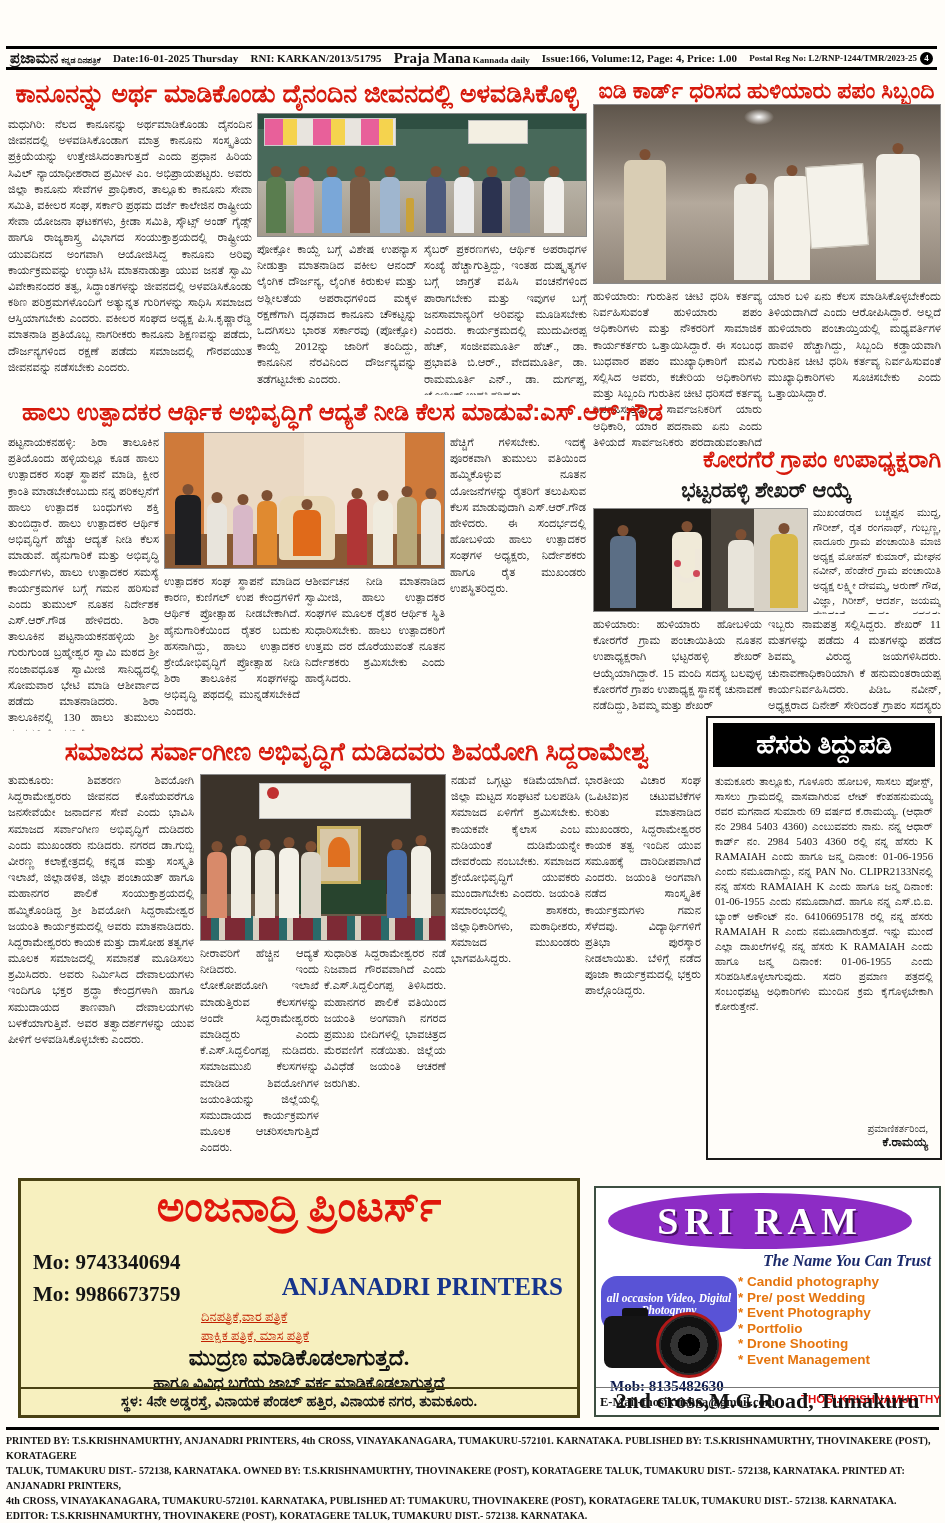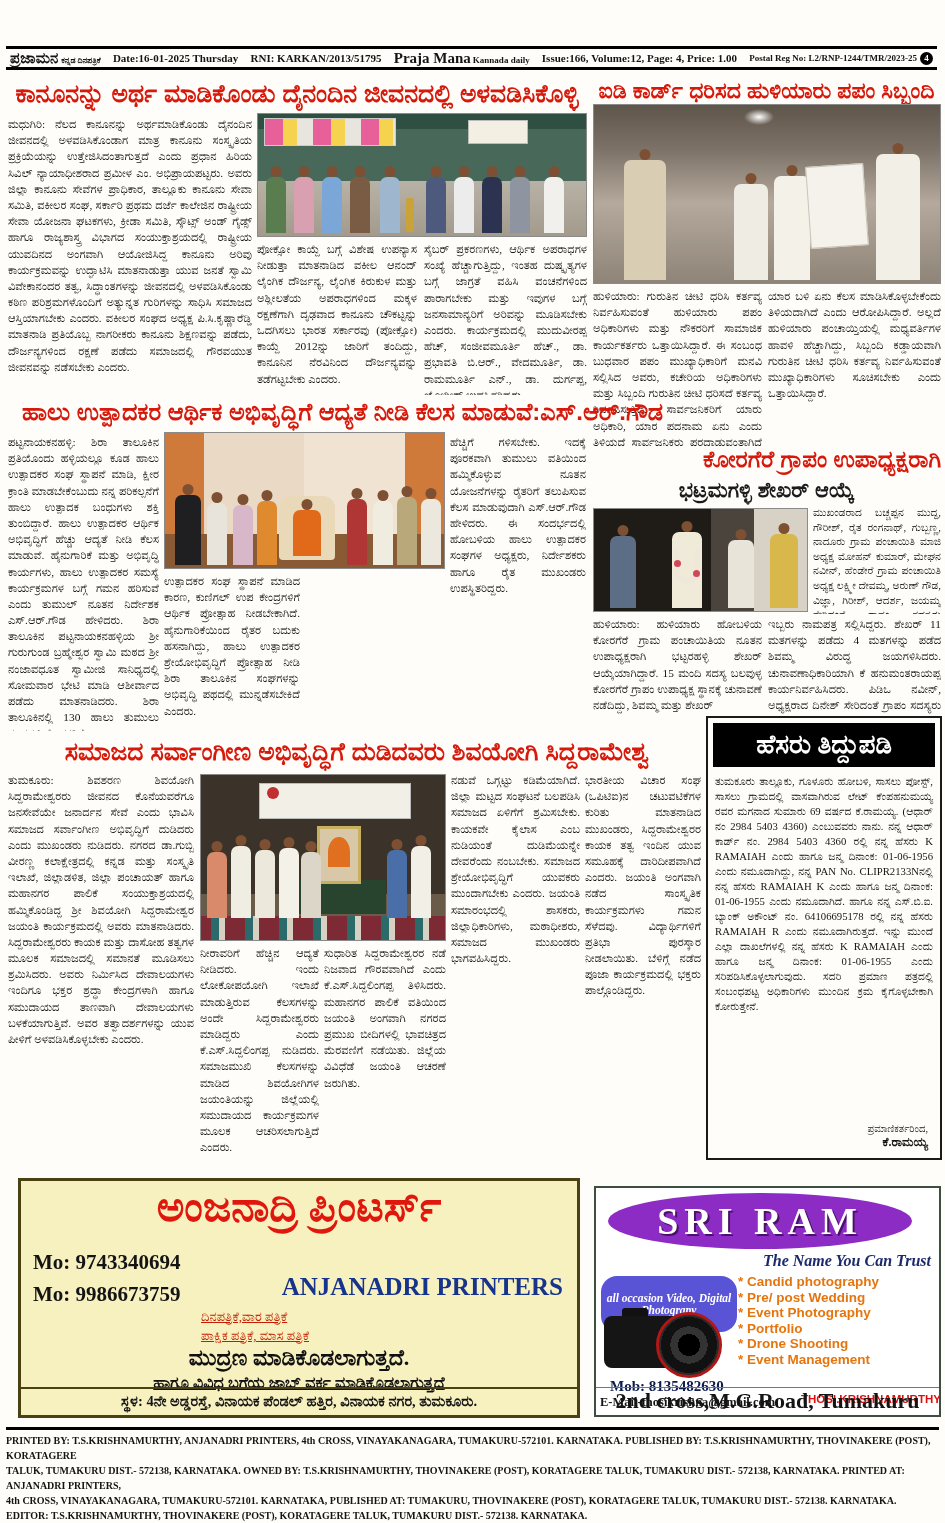--- a/index.html
+++ b/index.html
@@ -127,24 +127,25 @@
     <div class="fig" style="left:10px;background:#1f1f22;height:70px;width:26px;"></div>
     <div class="fig" style="left:42px;background:#e8e4dc;height:62px;"></div>
     <div class="fig" style="left:68px;background:#d8b8c8;height:60px;"></div>
     <div class="fig" style="left:92px;background:#e08a30;height:64px;"></div>
     <div class="fig" style="left:182px;background:#b03636;height:66px;"></div>
     <div class="fig" style="left:208px;background:#f0ecdf;height:64px;"></div>
     <div class="fig" style="left:232px;background:#b8a87a;height:68px;"></div>
     <div class="fig" style="left:256px;background:#ece8de;height:66px;"></div>
   </div>
   <div class="abs col" style="left:164px;top:573px;width:136px;height:157px;">ಉತ್ಪಾದಕರ ಸಂಘ ಸ್ಥಾಪನೆ ಮಾಡಿದ ಕಾರಣ, ಕುಣಿಗಲ್ ಉಪ ಕೇಂದ್ರಗಳಿಗೆ ಆರ್ಥಿಕ ಪ್ರೋತ್ಸಾಹ ನೀಡಬೇಕಾಗಿದೆ. ಹೈನುಗಾರಿಕೆಯಿಂದ ರೈತರ ಬದುಕು ಹಸನಾಗಿದ್ದು, ಹಾಲು ಉತ್ಪಾದಕರ ಶ್ರೇಯೋಭಿವೃದ್ಧಿಗೆ ಪ್ರೋತ್ಸಾಹ ನೀಡಿ ಶಿರಾ ತಾಲೂಕಿನ ಸಂಘಗಳನ್ನು ಅಭಿವೃದ್ಧಿ ಪಥದಲ್ಲಿ ಮುನ್ನಡೆಸಬೇಕಿದೆ ಎಂದರು.</div>
+  <div class="abs col" style="left:305px;top:573px;width:140px;height:157px;">ಆಶೀರ್ವಚನ ನೀಡಿ ಮಾತನಾಡಿದ ಸ್ವಾಮೀಜಿ, ಹಾಲು ಉತ್ಪಾದಕರ ಸಂಘಗಳ ಮೂಲಕ ರೈತರ ಆರ್ಥಿಕ ಸ್ಥಿತಿ ಸುಧಾರಿಸಬೇಕು. ಹಾಲು ಉತ್ಪಾದಕರಿಗೆ ಉತ್ತಮ ದರ ದೊರೆಯುವಂತೆ ನೂತನ ನಿರ್ದೇಶಕರು ಶ್ರಮಿಸಬೇಕು ಎಂದು ಹಾರೈಸಿದರು.</div>
   <div class="abs col" style="left:450px;top:434px;width:136px;height:297px;">ಹೆಚ್ಚಿಗೆ ಗಳಿಸಬೇಕು. ಇದಕ್ಕೆ ಪೂರಕವಾಗಿ ತುಮುಲು ವತಿಯಿಂದ ಹಮ್ಮಿಕೊಳ್ಳುವ ನೂತನ ಯೋಜನೆಗಳನ್ನು ರೈತರಿಗೆ ತಲುಪಿಸುವ ಕೆಲಸ ಮಾಡುವುದಾಗಿ ಎಸ್.ಆರ್.ಗೌಡ ಹೇಳಿದರು. ಈ ಸಂದರ್ಭದಲ್ಲಿ ಹೋಬಳಿಯ ಹಾಲು ಉತ್ಪಾದಕರ ಸಂಘಗಳ ಅಧ್ಯಕ್ಷರು, ನಿರ್ದೇಶಕರು ಹಾಗೂ ರೈತ ಮುಖಂಡರು ಉಪಸ್ಥಿತರಿದ್ದರು.</div>
 
   <div class="abs hl" style="left:592px;top:447px;width:349px;font-size:23px;text-align:right;">ಕೋರಗೆರೆ ಗ್ರಾಪಂ ಉಪಾಧ್ಯಕ್ಷರಾಗಿ</div>
-  <div class="abs hl hl-dark" style="left:592px;top:478px;width:349px;font-size:21px;">ಭಟ್ರಮಗಳ್ಳಿ ಶೇಖರ್ ಆಯ್ಕೆ</div>
+  <div class="abs hl hl-dark" style="left:592px;top:478px;width:349px;font-size:21px;">ಭಟ್ಟರಹಳ್ಳಿ ಶೇಖರ್ ಆಯ್ಕೆ</div>
   <div class="abs photo" style="left:593px;top:508px;width:215px;height:104px;background:linear-gradient(90deg,#1f1c18 0 55%,#4a443c 55% 75%,#d8d2c6 75%);">
     <div class="fig" style="left:16px;background:#5b6e85;height:72px;width:26px;"></div>
     <div class="fig" style="left:78px;background:#f0ead8;height:76px;width:30px;"></div>
     <div class="abs" style="left:80px;bottom:28px;width:26px;height:34px;border:5px solid #efe8da;border-top:none;border-radius:0 0 16px 16px;box-sizing:border-box;"></div>
     <div class="abs" style="left:80px;bottom:44px;width:7px;height:7px;border-radius:50%;background:#d04858;"></div>
     <div class="abs" style="left:99px;bottom:34px;width:7px;height:7px;border-radius:50%;background:#d04858;"></div>
     <div class="fig" style="left:134px;background:#e8e4da;height:68px;width:26px;"></div>
     <div class="fig" style="left:176px;background:#d8b84a;height:74px;width:28px;"></div>
   </div>
   <div class="abs col-sm" style="left:813px;top:506px;width:128px;height:108px;">ಮುಖಂಡರಾದ ಬಚ್ಚಪ್ಪನ ಮುದ್ದ, ಗೌರೀಶ್, ರೈತ ರಂಗನಾಥ್, ಗುಬ್ಬಣ್ಣ, ನಾದೂರು ಗ್ರಾಮ ಪಂಚಾಯಿತಿ ಮಾಜಿ ಅಧ್ಯಕ್ಷ ಮೋಹನ್ ಕುಮಾರ್, ಮೇಘನ ನವೀನ್, ಹೆಂಡೇರೆ ಗ್ರಾಮ ಪಂಚಾಯಿತಿ ಅಧ್ಯಕ್ಷ ಲಕ್ಷ್ಮೀ ದೇವಮ್ಮ, ಅರುಣ್ ಗೌಡ, ವಿಜ್ಞಾ, ಗಿರೀಶ್, ಆದರ್ಶ, ಜಯಮ್ಮ ಸೇರಿದಂತೆ ಗ್ರಾಪಂ ಸದಸ್ಯರು ಉಪಸ್ಥಿತರಿದ್ದರು.</div>

